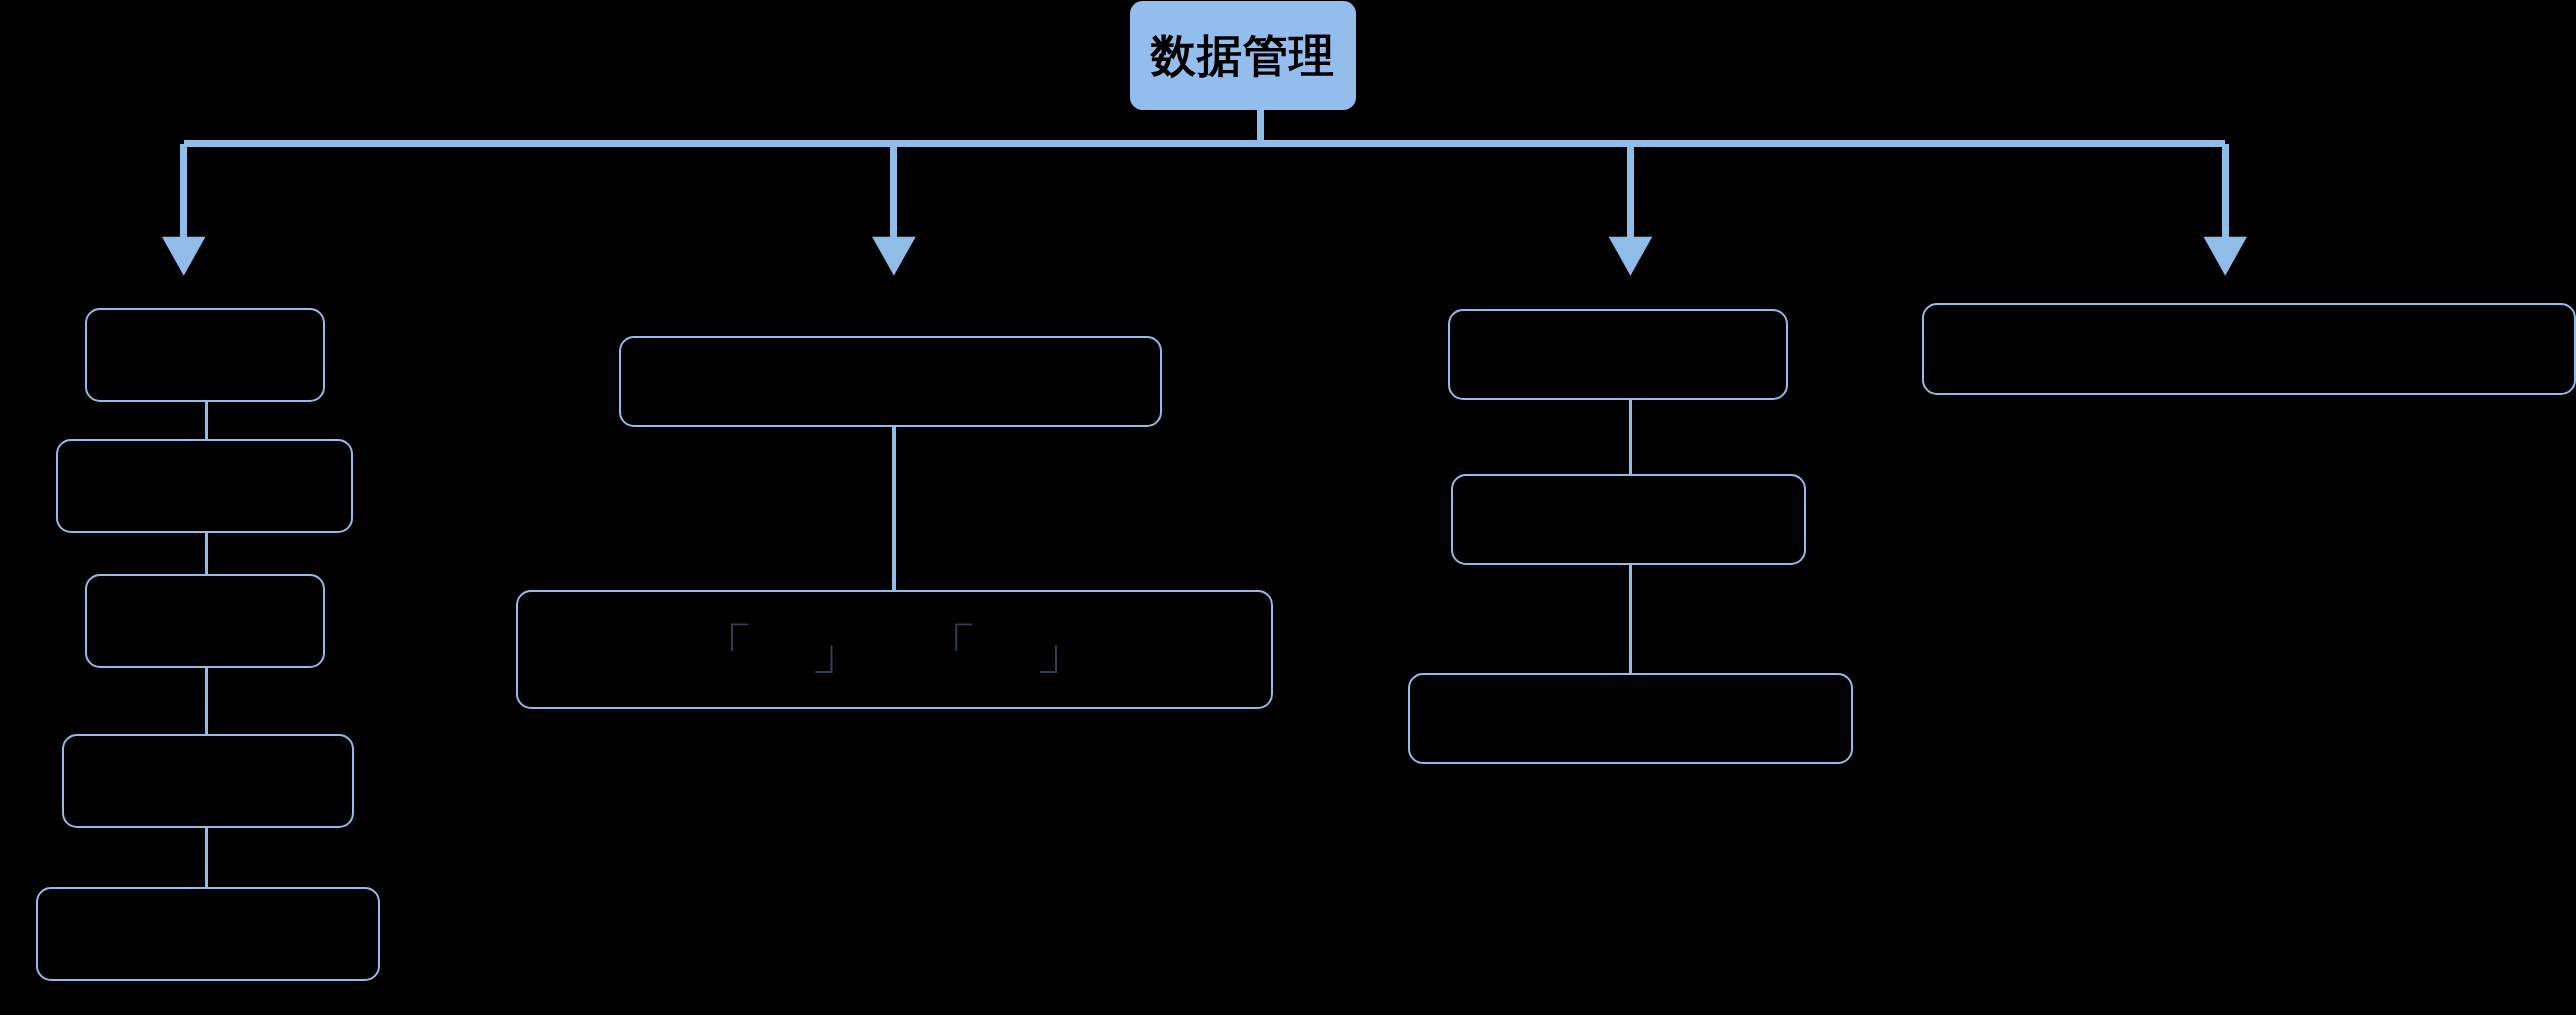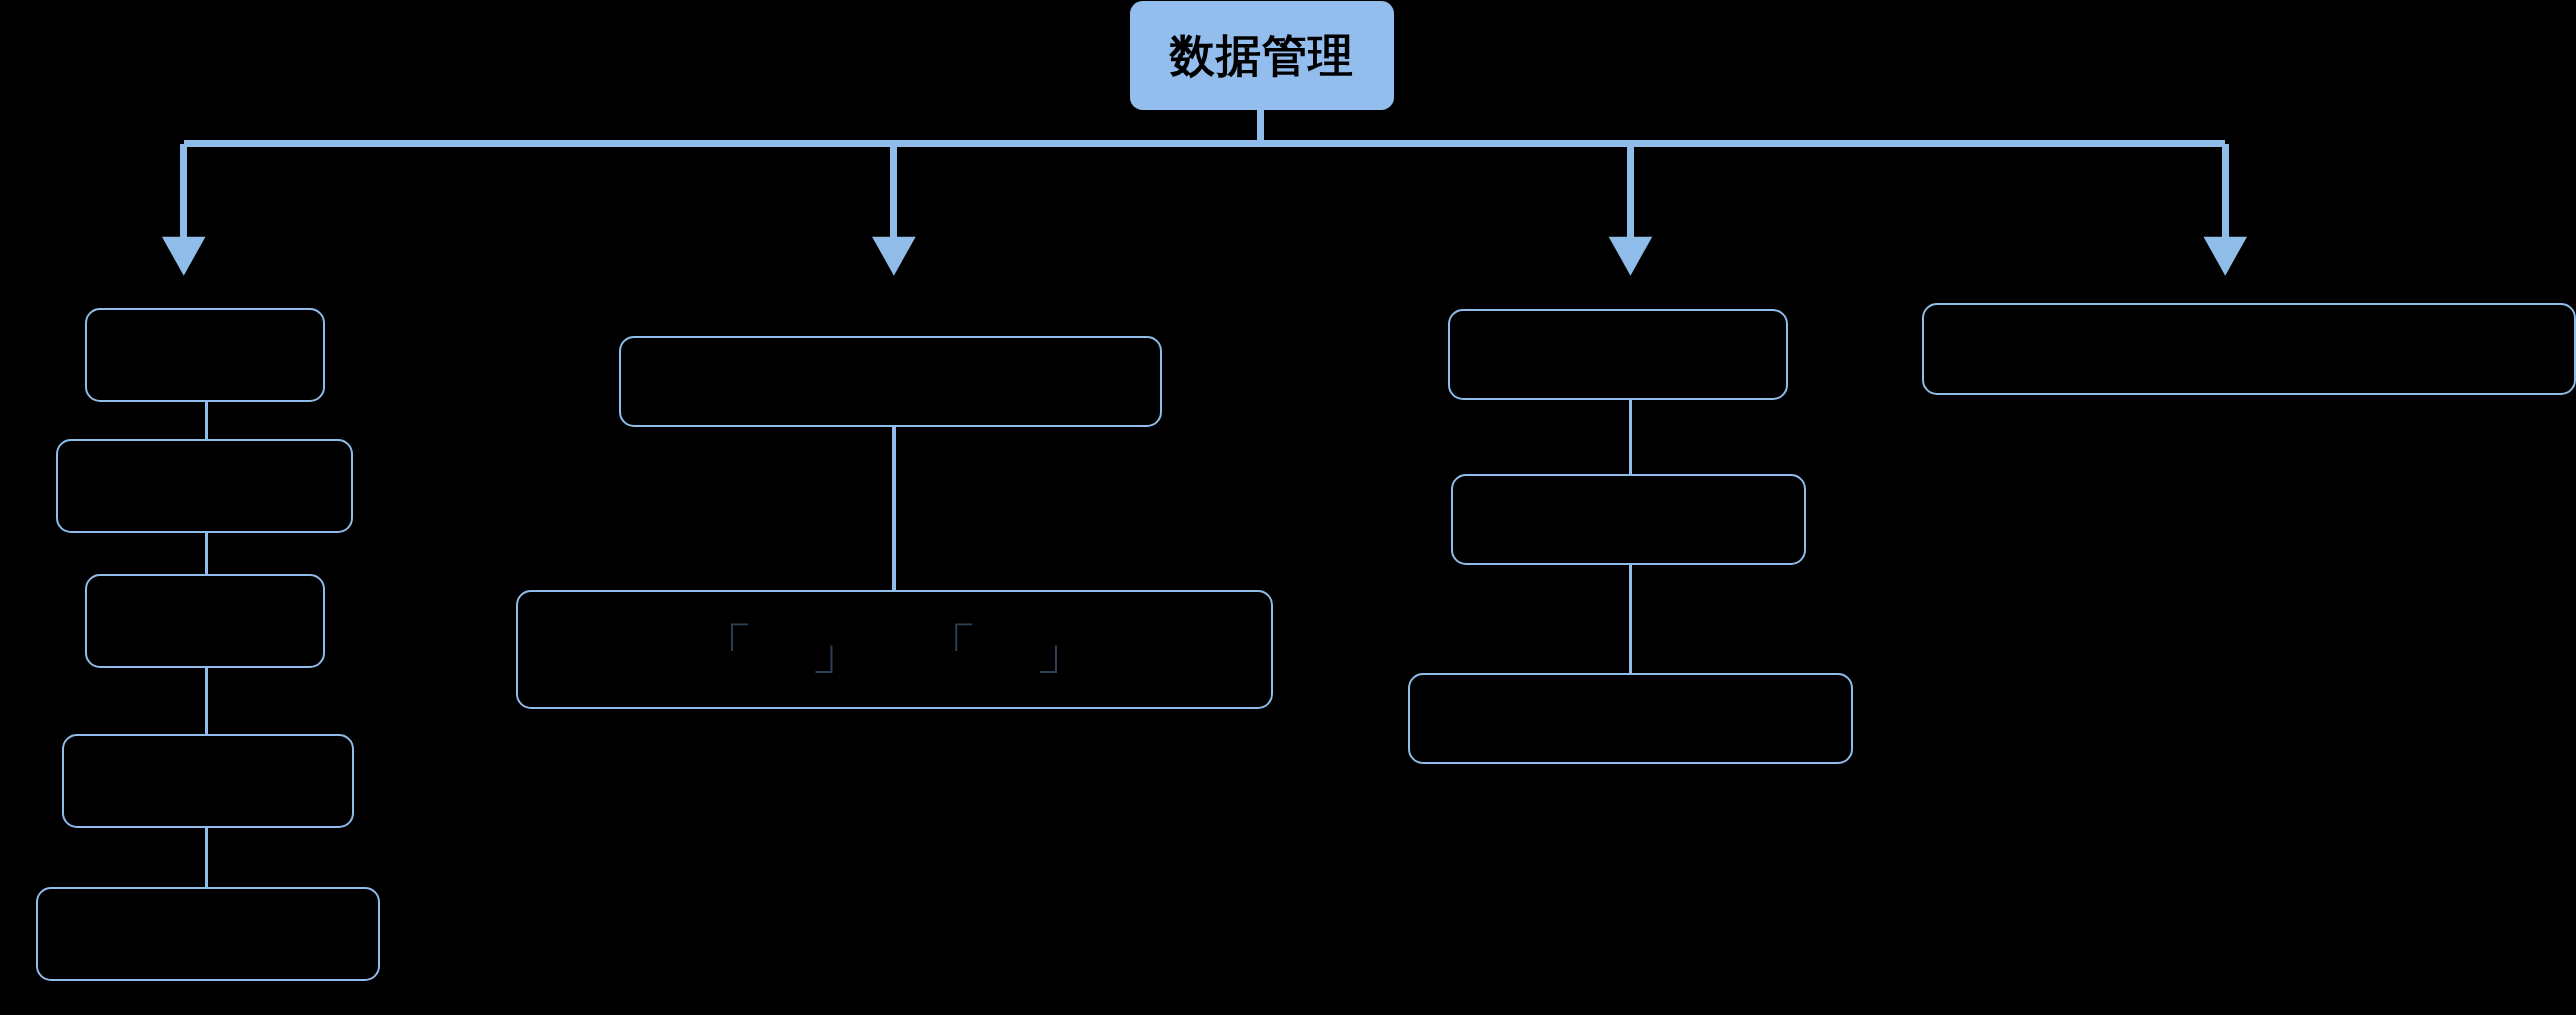--- a/index.html
+++ b/index.html
@@ -57,21 +57,21 @@
       <line x1="3876" y1="250" x2="3876" y2="414" stroke="#8FBCE8" stroke-width="12" shape-rendering="crispEdges"></line>
       <polygon points="3838,412 3914,412 3876,480" fill="#8FBCE8"></polygon>
       <line x1="360" y1="700" x2="360" y2="765" stroke="#8FBCE8" stroke-width="6" shape-rendering="crispEdges"></line>
       <line x1="360" y1="928" x2="360" y2="1000" stroke="#8FBCE8" stroke-width="6" shape-rendering="crispEdges"></line>
       <line x1="360" y1="1163" x2="360" y2="1278" stroke="#8FBCE8" stroke-width="6" shape-rendering="crispEdges"></line>
       <line x1="360" y1="1441" x2="360" y2="1545" stroke="#8FBCE8" stroke-width="6" shape-rendering="crispEdges"></line>
       <line x1="1557" y1="743" x2="1557" y2="1028" stroke="#8FBCE8" stroke-width="6" shape-rendering="crispEdges"></line>
       <line x1="2840" y1="696" x2="2840" y2="825" stroke="#8FBCE8" stroke-width="6" shape-rendering="crispEdges"></line>
       <line x1="2840" y1="983" x2="2840" y2="1172" stroke="#8FBCE8" stroke-width="6" shape-rendering="crispEdges"></line>
     </svg>
-<div class="node root" style="left: 1130px; top: 1.1px; width: 264px; height: 109px;">
+<div class="node root" style="left: 1130px; top: 1.1px; width: 226px; height: 109px;">
       <span class="label">数据管理</span>
     </div>
     <div class="node" style="left: 85px; top: 308px; width: 240px; height: 94px;">
       <span class="label"></span>
     </div>
     <div class="node" style="left: 56px; top: 439px; width: 297px; height: 94px;">
       <span class="label"></span>
     </div>
     <div class="node" style="left: 85px; top: 574px; width: 240px; height: 94px;">
       <span class="label"></span>

